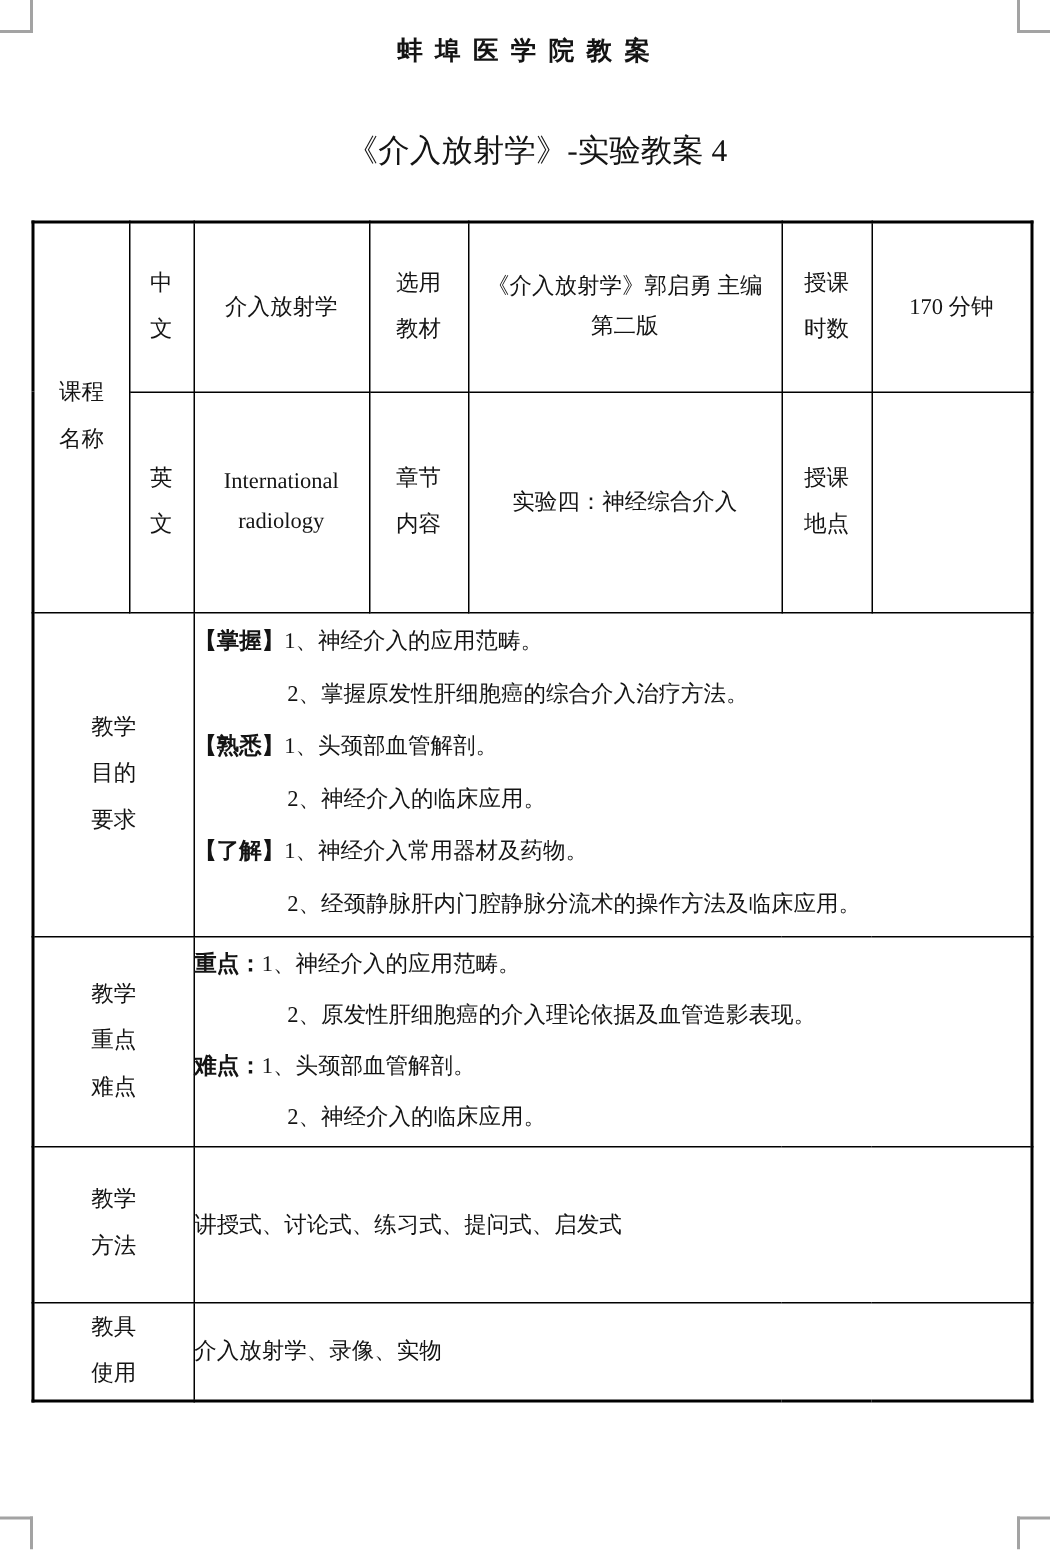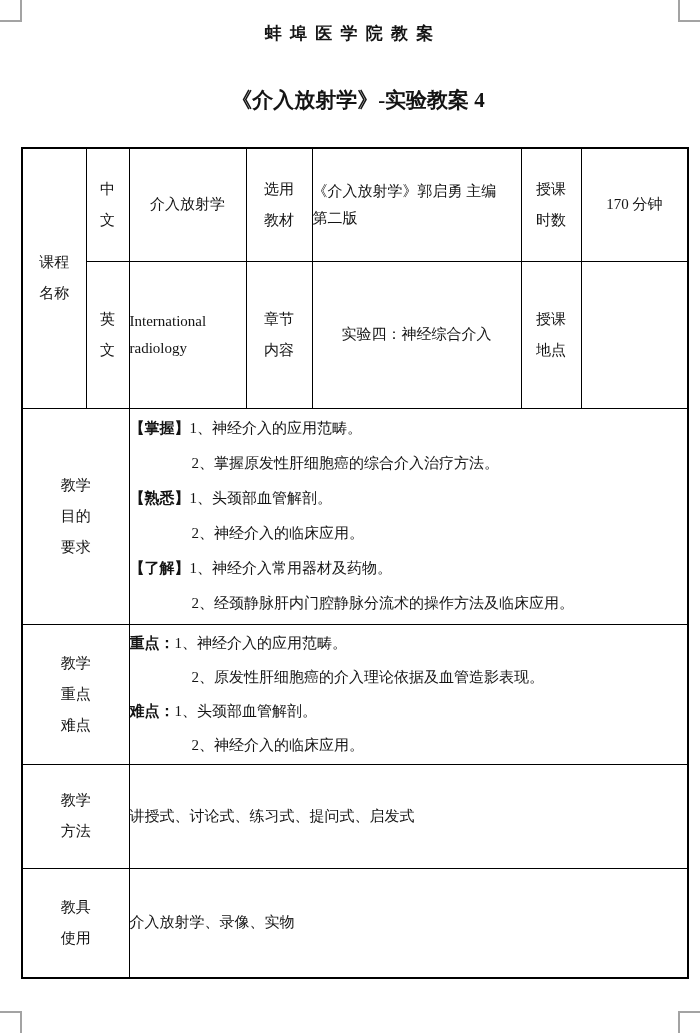--- a/index.html
+++ b/index.html
@@ -20,36 +20,36 @@
   .crop.bl { left: 0; bottom: 0; border-right: 2px solid #a3a3a3; border-top: 2px solid #a3a3a3; }
   .crop.br { right: 0; bottom: 0;border-left: 2px solid #a3a3a3;  border-top: 2px solid #a3a3a3; }
 
   .page-title {
     position: absolute; top: 22px; left: 0; right: 0;
     text-align: center; font-weight: bold; font-size: 17px;
     letter-spacing: 2px; white-space: pre;
   }
   .page-subtitle {
     position: absolute; top: 86px; left: 16px; right: 0;
-    text-align: center; font-weight: bold; font-size: 21px;
+    text-align: center; font-weight: normal; font-size: 21px;
   }
 
   table.lesson {
     position: absolute; left: 21px; top: 147px;
     width: 666px; border-collapse: collapse; table-layout: fixed;
     border: 2px solid #000;
   }
   table.lesson td {
     border: 1px solid #000;
     font-size: 15px; padding: 0;
     vertical-align: middle;
   }
   td.center { text-align: center; }
   .vlines div { line-height: 31px; text-align: center; }
-  .tight div  { line-height: 27px; text-align: left; }
+  .tight div  { line-height: 27px; text-align: center; }
   .mono { font-family: Liberation Serif, serif; font-size: 15px; }
 
   td.content { vertical-align: top; padding: 4px 6px 4px 7px; }
   .tline { line-height: 35px; white-space: nowrap; }
   .tline4 { line-height: 34px; white-space: nowrap; }
   .indent { padding-left: 62px; }
   .prefix { font-weight: bold; }
   td.single { padding-left: 8px; }
 </style>
 </head>
@@ -186,21 +186,21 @@
       <div class="vlines">
         <div>教学</div>
         <div>方法</div>
       </div>
     </td>
     <td class="single" colspan="5">
       <span>讲授式、讨论式、练习式、提问式、启发式</span>
     </td>
   </tr>
 
-  <tr style="height:110px">
+  <tr style="height:66px">
     <td class="center" colspan="2">
       <div class="vlines">
         <div>教具</div>
         <div>使用</div>
       </div>
     </td>
     <td class="single" colspan="5">
       <span>介入放射学、录像、实物</span>
     </td>
   </tr>

